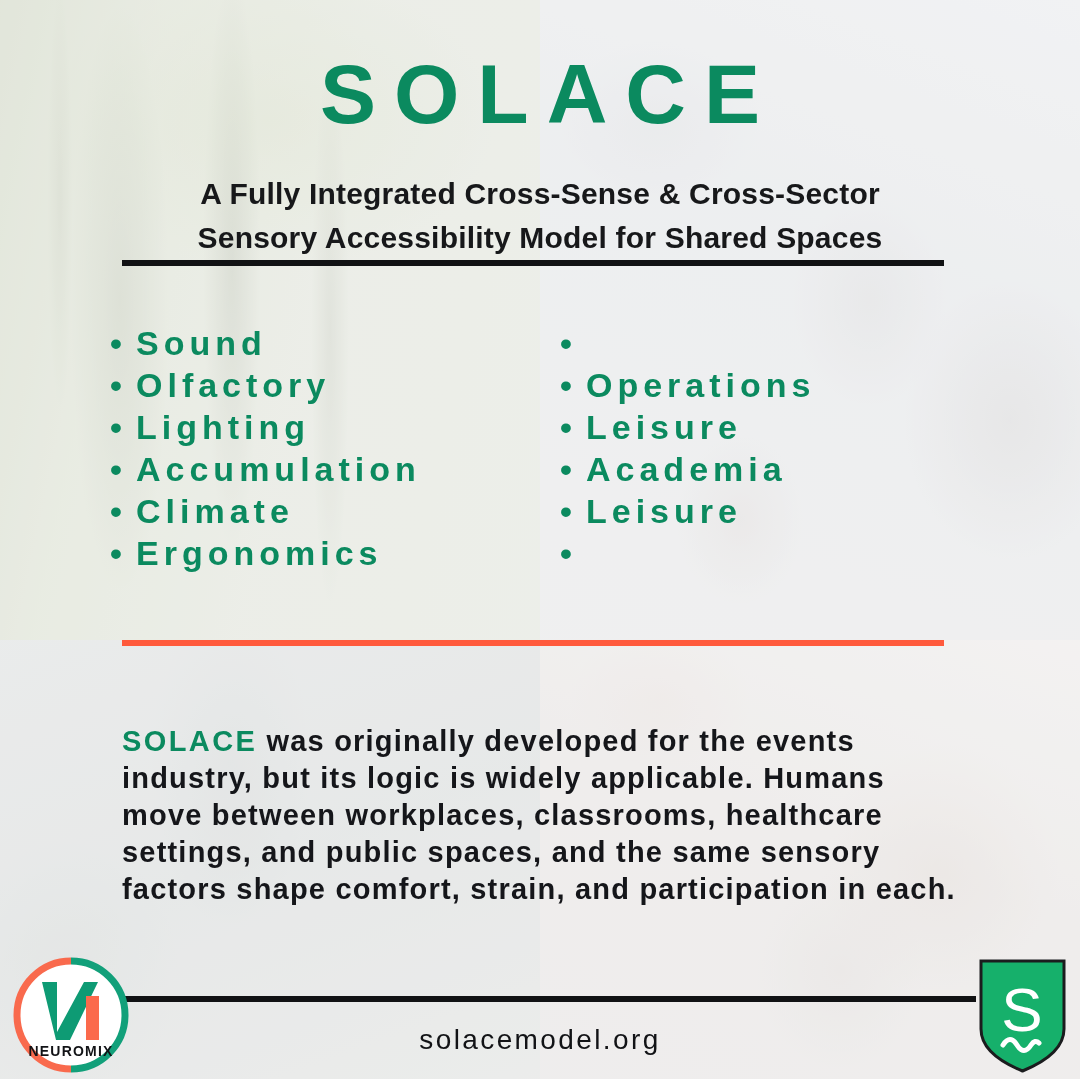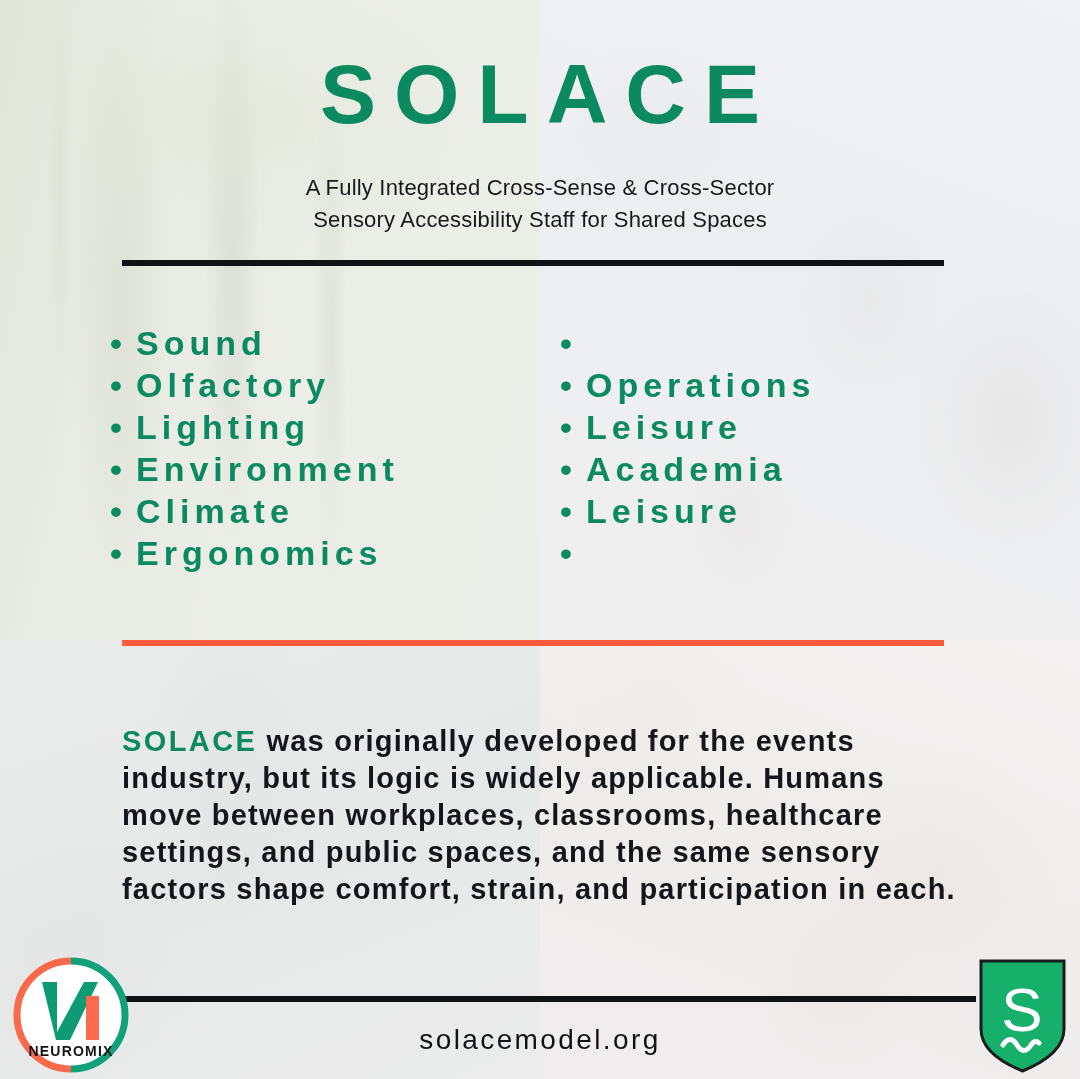--- a/index.html
+++ b/index.html
@@ -64,22 +64,22 @@
     font-weight:700;
     letter-spacing:18px;
     text-indent:18px;
     color:#0b8a5f;
     line-height:1;
   }
 
   .subtitle{
     position:absolute;left:118px;width:844px;top:172px;
     text-align:center;
-    font-size:22px;
-    font-weight:400;
+    font-size:30px;
+    font-weight:700;
     line-height:1.45;
     color:#17181a;
     letter-spacing:.2px;
   }
 
   .rule-top{
     position:absolute;left:122px;top:260px;width:822px;height:6px;
     background:#111214;
   }
 
@@ -159,21 +159,21 @@
     <div class="q q-br"></div>
     <div class="veil"></div>
   </div>
 
   <div class="content">
 
     <div class="title">SOLACE</div>
 
     <div class="subtitle">
       <div>A Fully Integrated Cross-Sense &amp; Cross-Sector</div>
-      <div>Sensory Accessibility Staff for Shared Spaces</div>
+      <div>Sensory Accessibility Model for Shared Spaces</div>
     </div>
 
     <div class="rule-top"></div>
 
     <div class="cols">
 
       <div class="col col-left">
         <div class="bullet">
           <span class="dot">•</span>
           <span>Sound</span>
@@ -181,21 +181,21 @@
         <div class="bullet">
           <span class="dot">•</span>
           <span>Olfactory</span>
         </div>
         <div class="bullet">
           <span class="dot">•</span>
           <span>Lighting</span>
         </div>
         <div class="bullet">
           <span class="dot">•</span>
-          <span>Environment</span>
+          <span>Accumulation</span>
         </div>
         <div class="bullet">
           <span class="dot">•</span>
           <span>Climate</span>
         </div>
         <div class="bullet">
           <span class="dot">•</span>
           <span>Ergonomics</span>
         </div>
       </div>

